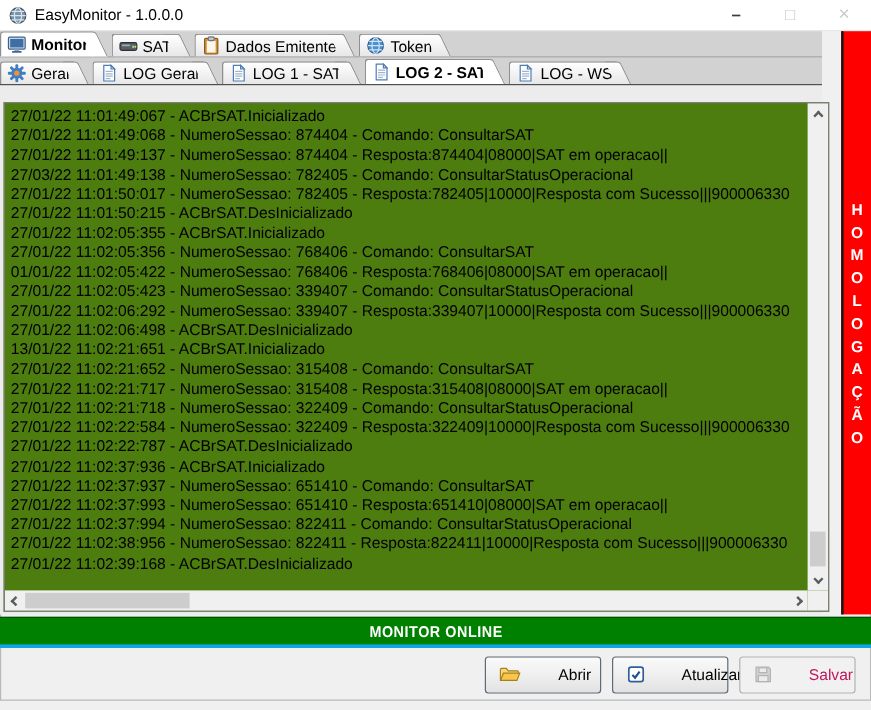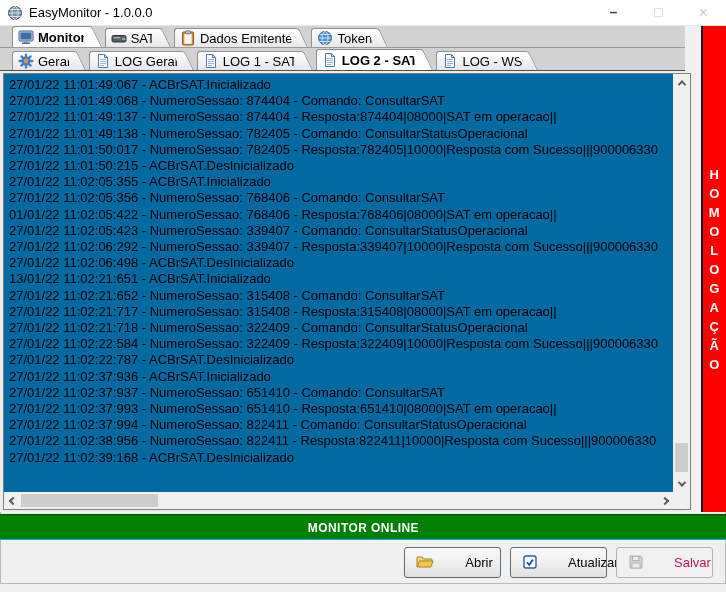--- a/index.html
+++ b/index.html
@@ -18,38 +18,38 @@
   .wc.min { color:#3c3c3c; font-weight:bold; }
   .wc.max { color:#c9c9c9; }
   .wc.close { color:#c9c9c9; font-size:16px; }
 
   
   .mid { flex:0 0 auto; height:486px; display:flex; }
   .leftcol { width:700px; display:flex; flex-direction:column; }
 
   
   .tabstrip { height:22px; background:#d2d2d2; display:flex; align-items:flex-end;
-              padding-left:12px; position:relative; flex:0 0 auto; }
+              padding-left:0; position:relative; flex:0 0 auto; }
   .tabstrip.row1 { border-bottom:1px solid #9a9a9a; }
   .tab { position:relative; height:19px; margin-top:2px; margin-right:15px;
          display:flex; align-items:center; gap:4px; padding:0 4px 0 5px;
          background:linear-gradient(#ffffff,#e7e7e7);
          border:1px solid #8f8f8f; border-right:none; border-bottom:none;
          border-top-left-radius:3px; font-size:13px; cursor:default; white-space:nowrap; }
   .tab::after { content:''; position:absolute; top:-1px; right:-12px; bottom:0; width:12px;
                 background:inherit; border-top:1px solid #8f8f8f; border-right:1px solid #8f8f8f;
                 border-top-right-radius:3px; transform:skewX(26deg); transform-origin:bottom left; }
   .tab.sel { height:21px; margin-top:0; background:#ffffff; font-weight:bold; }
   .ticon { width:16px; height:16px; display:inline-flex; flex:0 0 auto; }
   .ticon svg { width:16px; height:16px; }
 
   
   .panel { flex:1 1 auto; background:#ececec; border-top:1px solid #4f4f4f; position:relative; }
-  .memo { position:absolute; left:3px; top:2px; width:688px; bottom:2px;
-          background:#0369a1; border:1px solid #7e7e7e; overflow:hidden; }
+  .memo { position:absolute; left:3px; top:14px; width:688px; bottom:2px;
+          background:#4d7c0f; border:1px solid #7e7e7e; overflow:hidden; }
   .loglines { position:absolute; left:0; top:0; right:17px; bottom:17px;
               padding:3px 0 0 5px; overflow:hidden; }
   .logline { font-size:13px; line-height:16.2px; white-space:pre; color:#000; }
 
   
   .vscroll { position:absolute; top:0; right:0; bottom:17px; width:17px; background:#f0f0f0; }
   .hscroll { position:absolute; left:0; right:17px; bottom:0; height:17px; background:#f0f0f0; }
   .corner  { position:absolute; right:0; bottom:0; width:17px; height:17px; background:#f0f0f0; }
   .sarrow { position:absolute; width:17px; height:17px; display:flex; align-items:center; justify-content:center; }
   .vscroll .up    { top:0; }
@@ -65,21 +65,21 @@
   .chev.right { transform:rotate(-45deg); }
 
   
   .banner { width:26px; background:#ff0000; border-left:2px solid #161616;
             display:flex; align-items:center; justify-content:center;margin-left:16px; }
   .banner-text { width:14px; color:#ffffff; font-weight:bold; font-size:13px;
                  line-height:19px; text-align:center; word-break:break-all; }
 
   
   .statusbar { flex:0 0 auto; height:26px; margin-top:2px; background:#008000;
-               border-top:1px solid #005200; border-bottom:1px solid #0ea5e9;
+               border-top:1px solid #005200; border-bottom:3px solid #0ea5e9;
                display:flex; align-items:center; justify-content:center; }
   .statusbar span { color:#ffffff; font-weight:bold; font-size:13px; letter-spacing:0.5px;
                     display:inline-block; transform:scaleX(0.92); }
 
   
   .buttonbar { flex:1 1 auto; display:flex; align-items:center; justify-content:flex-end;
                gap:9px; padding-right:13px; }
   .btn { width:97px; height:31px; border:1px solid #5f6a77; border-radius:3px;
          background:linear-gradient(#fafafa 0%, #f0f0f0 45%, #e2e2e2 100%);
          font-family:"Liberation Sans", sans-serif; font-size:13px; color:#000;
@@ -213,21 +213,21 @@
             <span>LOG - WS</span>
           </div>
         </div>
 
       <div class="panel">
         <div class="memo">
           <div class="loglines" id="logLines">
               <div class="logline">27/01/22 11:01:49:067 - ACBrSAT.Inicializado</div>
               <div class="logline">27/01/22 11:01:49:068 - NumeroSessao: 874404 - Comando: ConsultarSAT</div>
               <div class="logline">27/01/22 11:01:49:137 - NumeroSessao: 874404 - Resposta:874404|08000|SAT em operacao||</div>
-              <div class="logline">27/01/22 11:01:49:138 - NumeroSessao: 782405 - Comando: ConsultarStatusOperacional</div>
+              <div class="logline">27/03/22 11:01:49:138 - NumeroSessao: 782405 - Comando: ConsultarStatusOperacional</div>
               <div class="logline">27/01/22 11:01:50:017 - NumeroSessao: 782405 - Resposta:782405|10000|Resposta com Sucesso|||900006330</div>
               <div class="logline">27/01/22 11:01:50:215 - ACBrSAT.DesInicializado</div>
               <div class="logline">27/01/22 11:02:05:355 - ACBrSAT.Inicializado</div>
               <div class="logline">27/01/22 11:02:05:356 - NumeroSessao: 768406 - Comando: ConsultarSAT</div>
               <div class="logline">01/01/22 11:02:05:422 - NumeroSessao: 768406 - Resposta:768406|08000|SAT em operacao||</div>
               <div class="logline">27/01/22 11:02:05:423 - NumeroSessao: 339407 - Comando: ConsultarStatusOperacional</div>
               <div class="logline">27/01/22 11:02:06:292 - NumeroSessao: 339407 - Resposta:339407|10000|Resposta com Sucesso|||900006330</div>
               <div class="logline">27/01/22 11:02:06:498 - ACBrSAT.DesInicializado</div>
               <div class="logline">13/01/22 11:02:21:651 - ACBrSAT.Inicializado</div>
               <div class="logline">27/01/22 11:02:21:652 - NumeroSessao: 315408 - Comando: ConsultarSAT</div>

